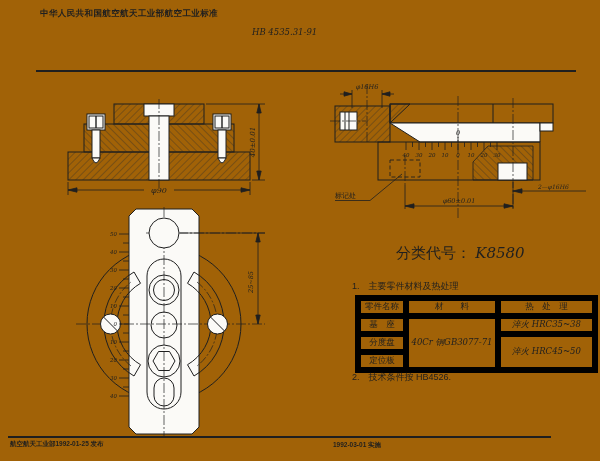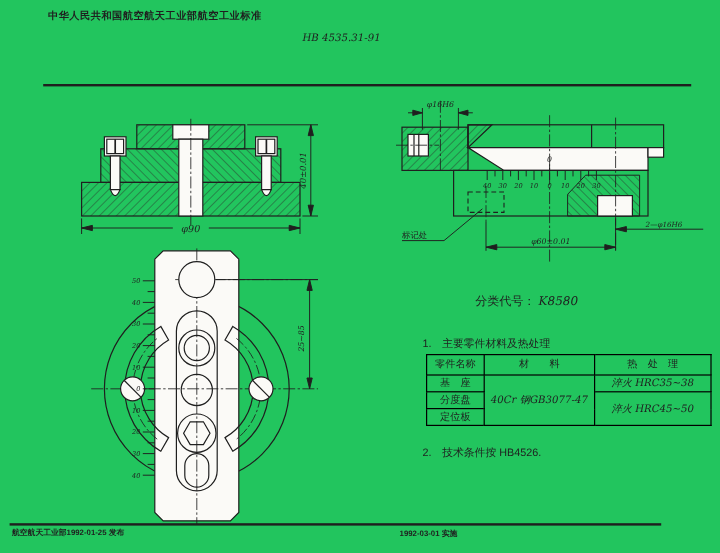--- a/index.html
+++ b/index.html
@@ -1,29 +1,29 @@
 <!DOCTYPE html>
 <html><head>
 <meta charset="utf-8">
 <style>
   * { margin:0; padding:0; box-sizing:border-box; }
   html,body { width:600px; height:461px; }
   body { font-family:"Liberation Sans",sans-serif; background:#d9d9d9; }
-  .page { position:relative; width:600px; height:461px; background:#22c55e; color:#1f1f1f; overflow:hidden; }
+  .page { position:relative; width:600px; height:461px; background:#a16207; color:#1f1f1f; overflow:hidden; }
   .abs { position:absolute; }
   .org { left:40px; top:8px; font-size:8.5px; font-weight:bold; letter-spacing:0.4px; }
   .stdno { left:252px; top:27px; font-size:8.5px; font-family:"DejaVu Serif",serif; font-style:italic; }
   .title1 { left:92px; top:35px; font-size:11.5px; font-weight:bold; letter-spacing:1px; }
   .title2 { left:110px; top:48px; font-size:10.5px; font-weight:bold; letter-spacing:0.5px; }
   .rule-top { left:36px; top:70px; width:540px; height:2px; background:#1f1f1f; }
-  .desig-line { font-size:10px; }
+  .desig-line { font-size:15px; }
   .hand { font-family:"DejaVu Serif",serif; font-style:italic; }
   .sec-head { font-size:9px; }
   .mat-table { position:absolute; left:355px; top:295px; border-collapse:collapse; table-layout:fixed; }
-  .mat-table td { border:1px solid #000000; text-align:center; vertical-align:middle;
+  .mat-table td { border:6px solid #000000; text-align:center; vertical-align:middle;
                   font-size:8.5px; height:14px; padding:0 1px; white-space:nowrap; overflow:hidden; }
   .mat-table tr.hdr td { height:17px; }
   .rule-bot { left:8px; top:436px; width:543px; height:1.5px; background:#1f1f1f; }
   .foot { font-size:6.5px; font-weight:bold; }
   svg { position:absolute; }
   svg text { fill:#1f1f1f; }
   .t-dim { font-family:"DejaVu Serif",serif; font-style:italic; }
   .t-cjk { font-family:"Liberation Sans",sans-serif; }
 </style>
 </head>
@@ -220,21 +220,21 @@
         <col style="width:97px">
       </colgroup>
     <tbody>
         <tr class="hdr">
       <td>零件名称</td>
       <td>材　　料</td>
       <td>热　处　理</td>
     </tr>
     <tr>
       <td>基　座</td>
-      <td rowspan="3" class="hand">40Cr 钢GB3077-47</td>
+      <td rowspan="3" class="hand">40Cr 钢GB3077-71</td>
       <td class="hand">淬火 HRC35~38</td>
     </tr>
     <tr>
       <td>分度盘</td>
       <td rowspan="2" class="hand">淬火 HRC45~50</td>
     </tr>
     <tr>
       <td>定位板</td>
     </tr>
   </tbody>

